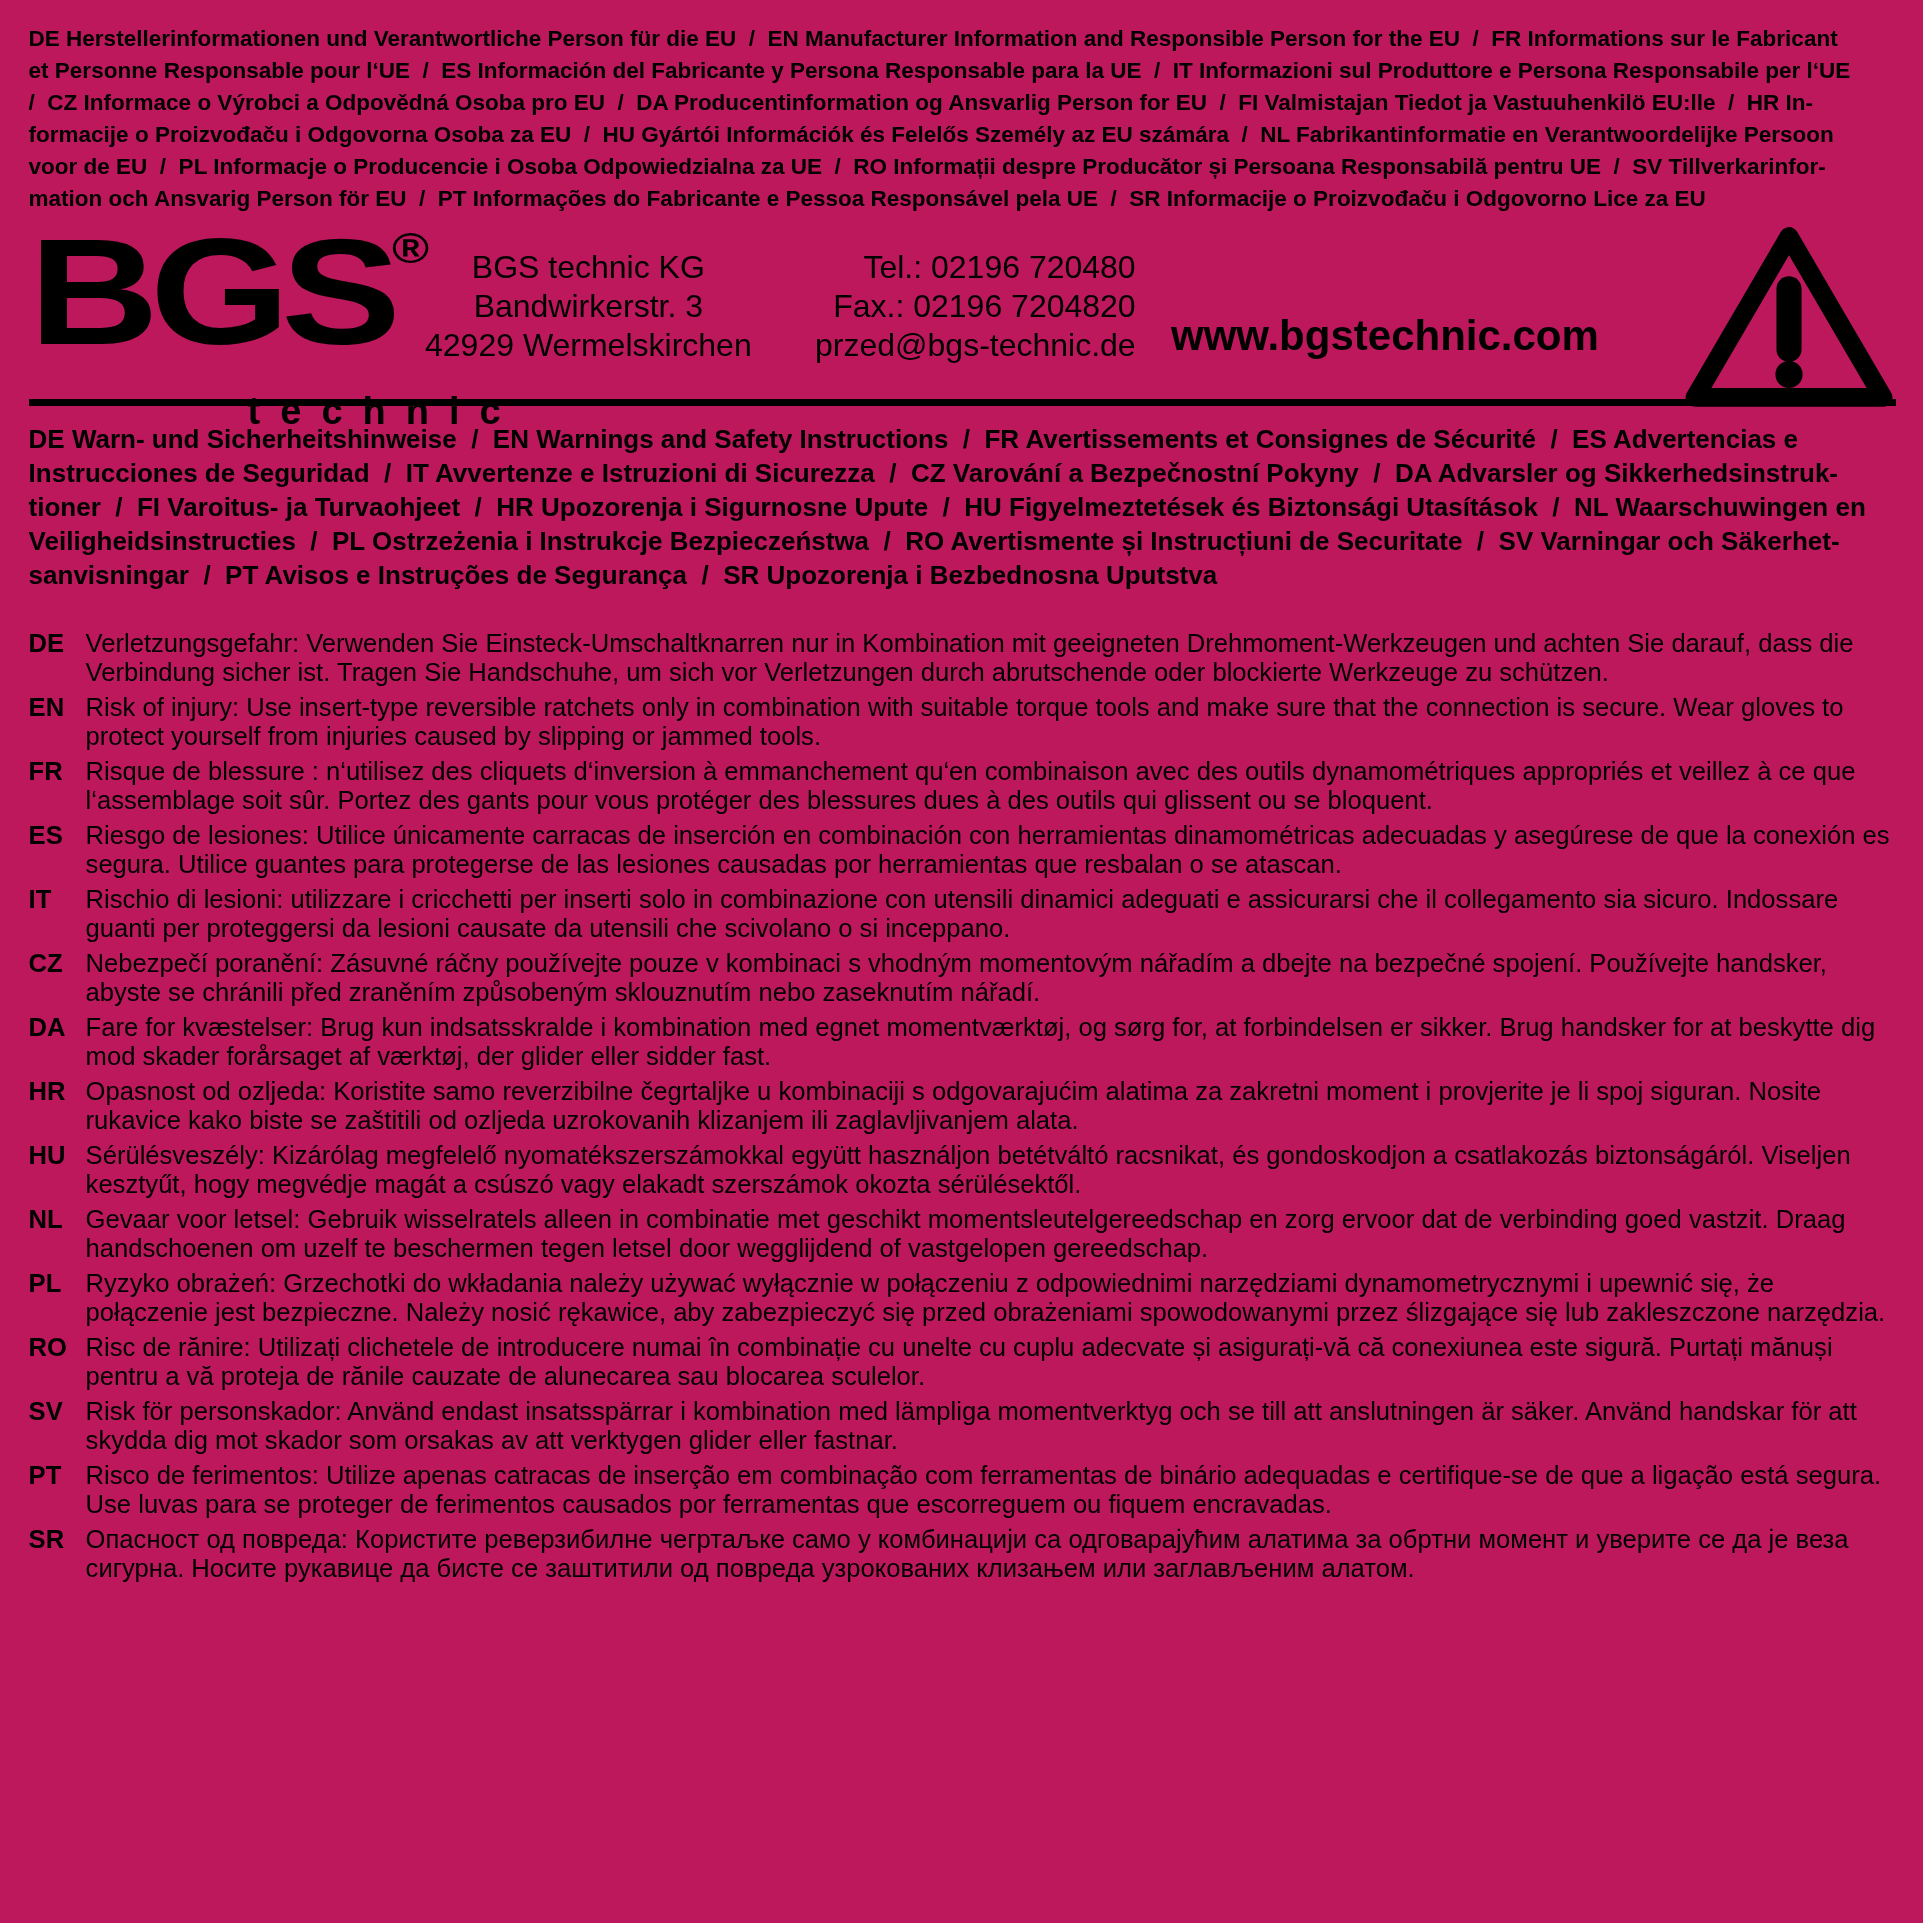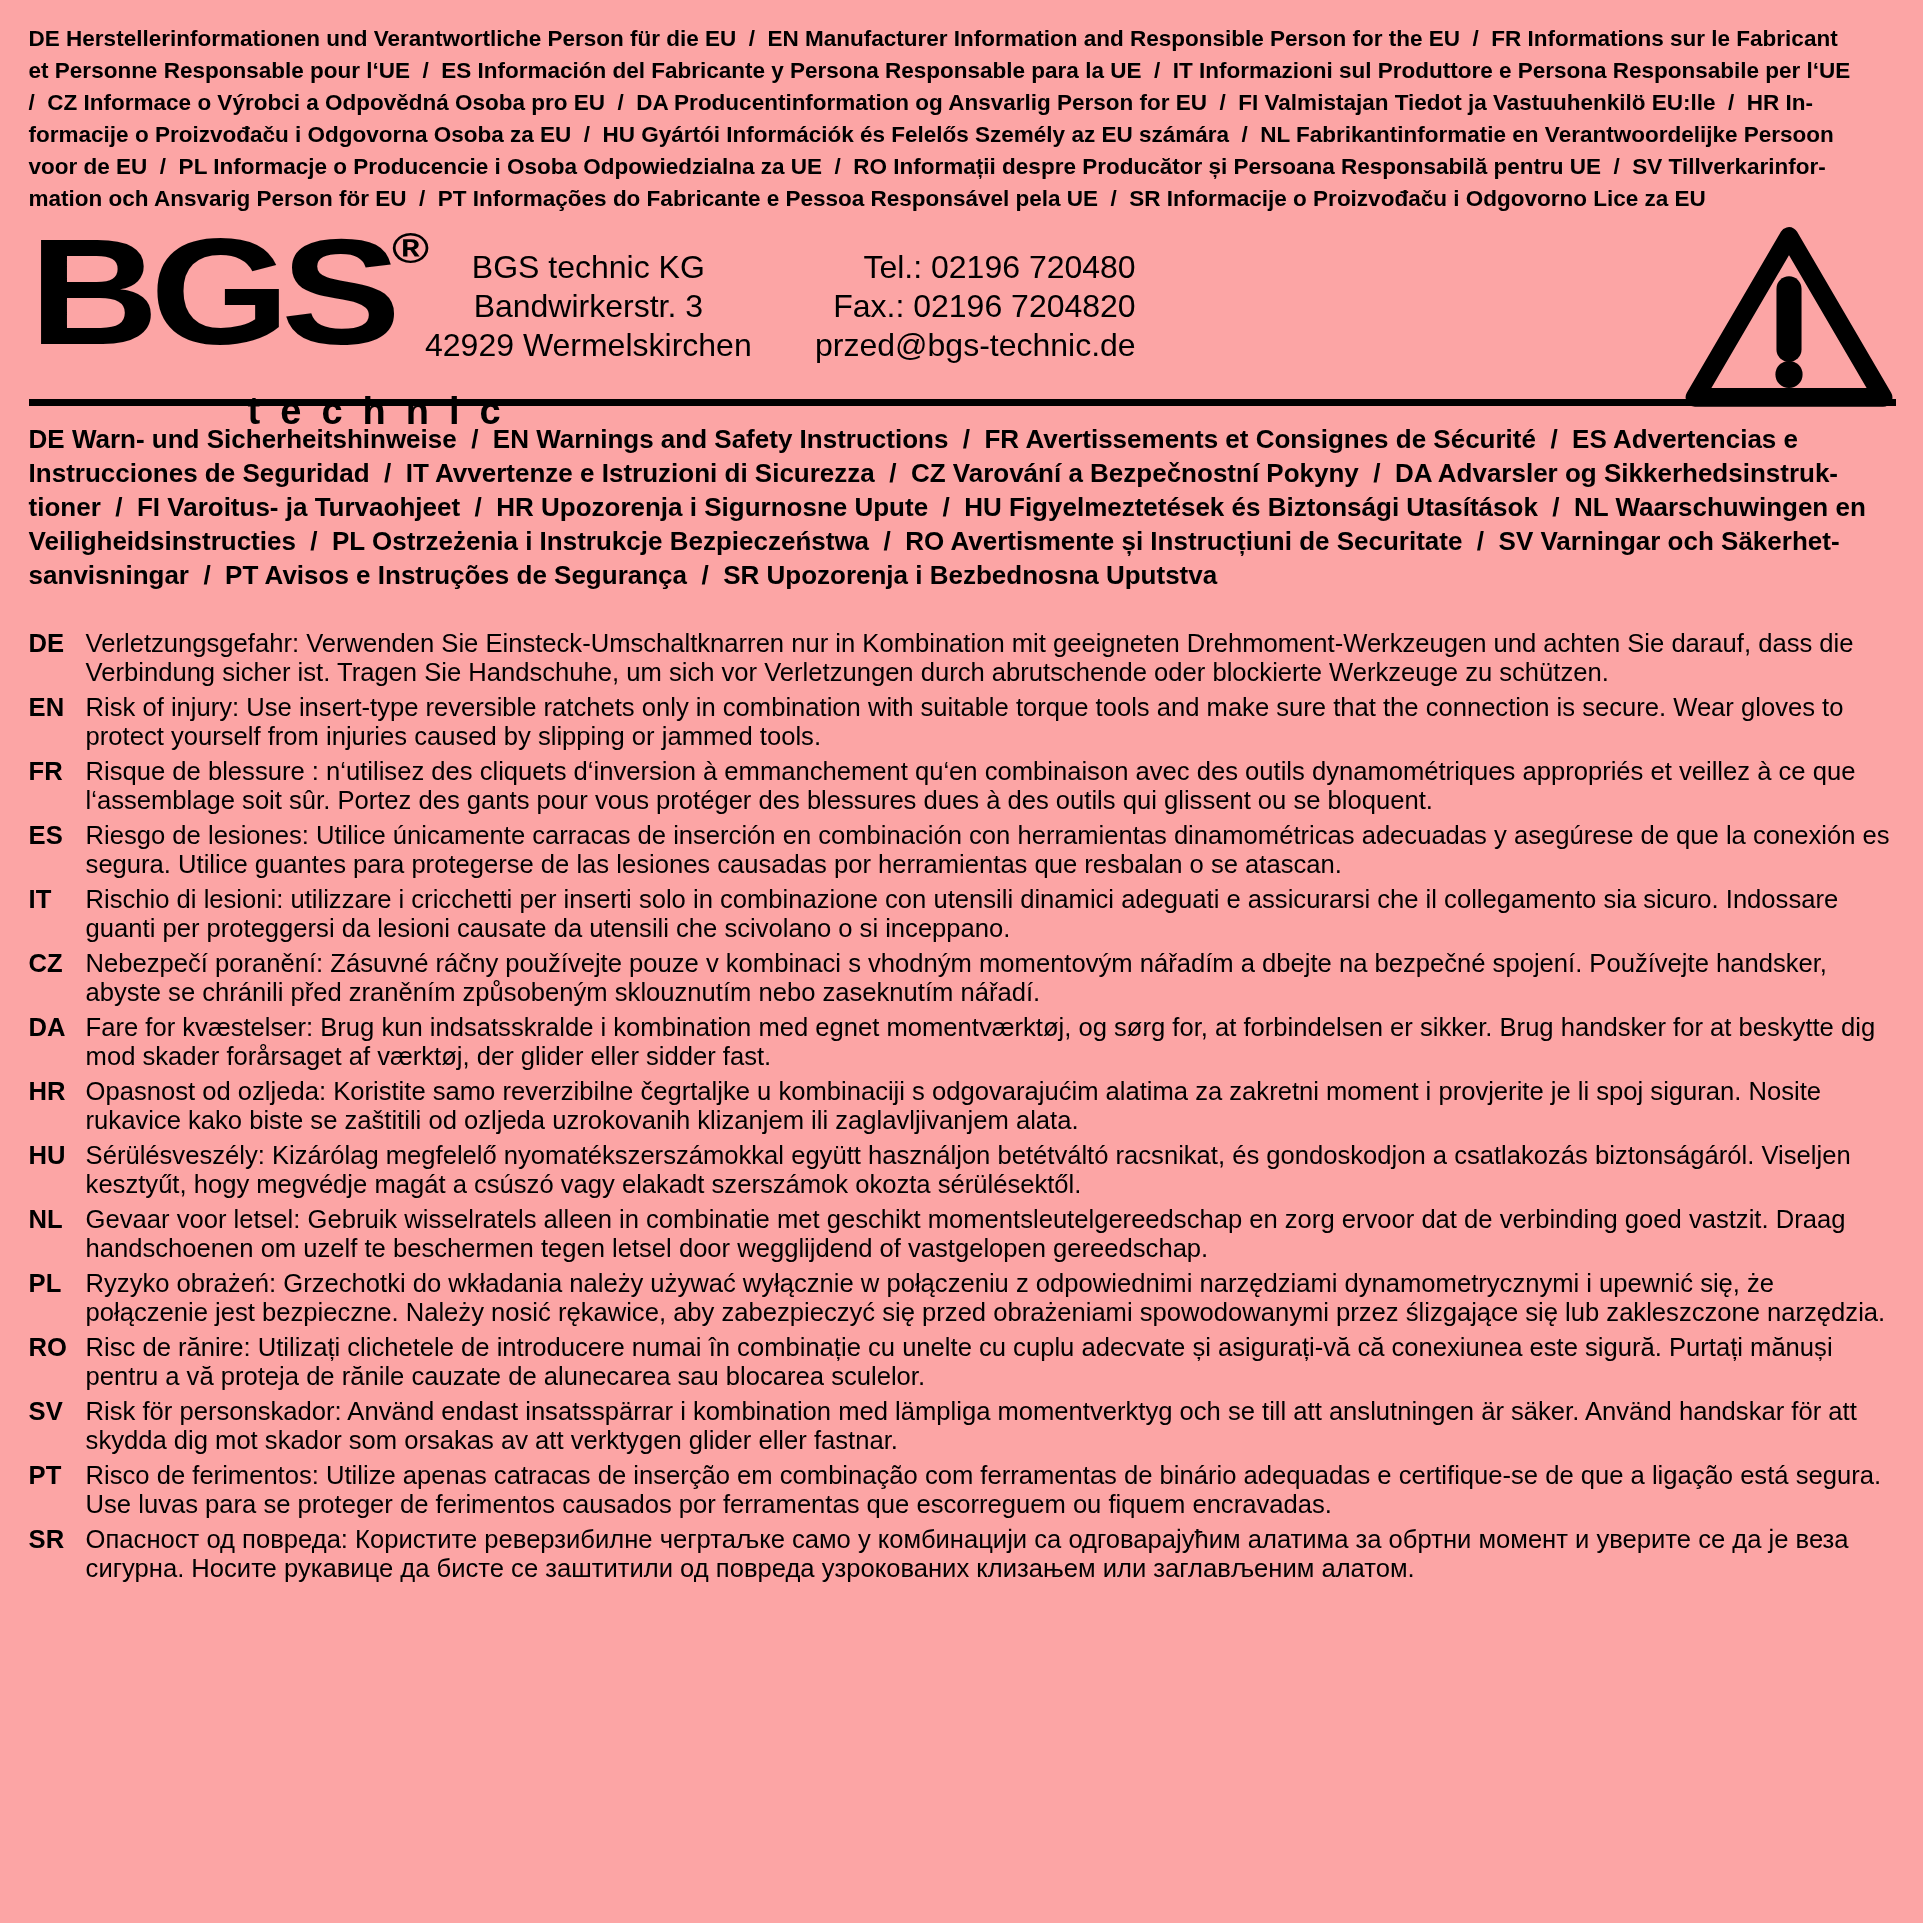--- a/index.html
+++ b/index.html
@@ -1,20 +1,20 @@
 <!DOCTYPE html>
 <html style="font-size:12px"><head>
 <meta charset="utf-8">
 <style>
   html, body { margin: 0; padding: 0; background: #ffffff; }
   .page {
     position: relative;
     width: 1924px;
     height: 1924px;
-    background: #fca5a5;
+    background: #be185d;
     color: #000000;
     font-family: "Liberation Sans", sans-serif;
     overflow: hidden;
   }
   .top-header {
     position: absolute;
     left: 28.6px; top: 22.5px;
     width: 1870px;
     font-weight: bold;
     font-size: 22.5px;
@@ -84,20 +84,21 @@
       <div>Bandwirkerstr. 3</div>
       <div>42929 Wermelskirchen</div>
     </div>
 
     <div class="contact">
       <div>Tel.: 02196 720480</div>
       <div>Fax.: 02196 7204820</div>
       <div>przed@bgs-technic.de</div>
     </div>
 
+    <div class="website">www.bgstechnic.com</div>
 
     <svg class="warning-triangle" width="210" height="186" viewBox="0 0 100 89" aria-hidden="true">
       <path d="M50 6 L95 83 L5 83 Z" fill="none" stroke="#000" stroke-width="9" stroke-linejoin="round"></path>
       <path d="M50 31 L50 60" stroke="#000" stroke-width="12" stroke-linecap="round" fill="none"></path>
       <circle cx="50" cy="72" r="6.5" fill="#000"></circle>
     </svg>
 
   </div>
 
   <div class="divider"></div>

